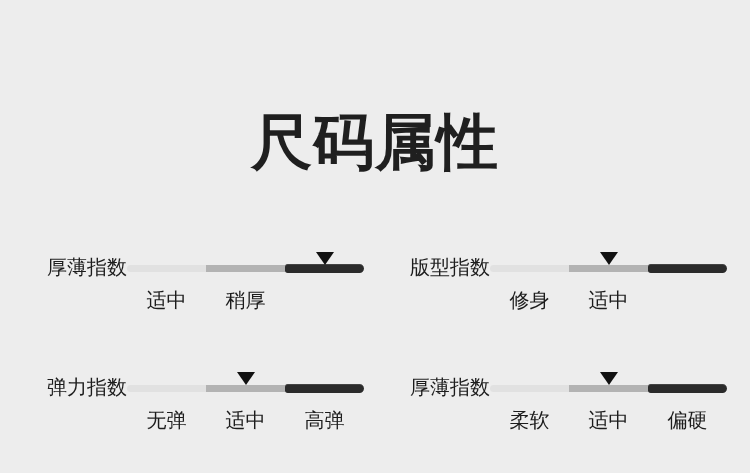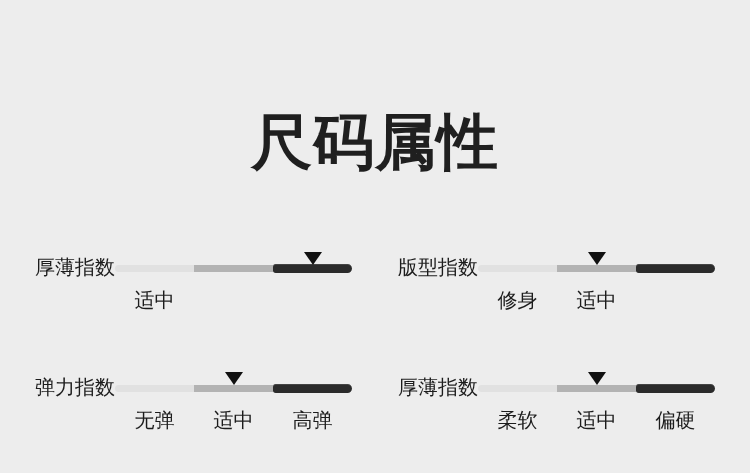--- a/index.html
+++ b/index.html
@@ -20,20 +20,21 @@
     font-size: 61px;
     line-height: 72px;
     font-weight: 900;
     letter-spacing: 1px;
     color: var(--title, #1f1f1f);
   }
   .indicator {
     position: absolute;
     width: 317px;
     height: 80px;
+    margin-left: 12px;
   }
   .pos-0 { left: 35px;  top: 248px; }
   .pos-1 { left: 398px; top: 248px; text-decoration: underline; }
   .pos-2 { left: 35px;  top: 368px; }
   .pos-3 { left: 398px; top: 368px; }
   .ind-name {
     position: absolute;
     left: 0;
     top: 9px;
     font-size: 20px;
@@ -89,20 +90,21 @@
 <section class="indicator pos-0">
   <h2 class="ind-name">厚薄指数</h2>
   <div class="bar">
     <span class="seg s1"></span>
     <span class="seg s2"></span>
     <span class="seg s3"></span>
     <span class="marker" style="left: 188.5px;"></span>
   </div>
   <div class="levels">
     <span class="level">适中</span>
+    <span class="level">稍厚</span>
   </div>
 </section>
 
 <section class="indicator pos-1">
   <h2 class="ind-name">版型指数</h2>
   <div class="bar">
     <span class="seg s1"></span>
     <span class="seg s2"></span>
     <span class="seg s3"></span>
     <span class="marker" style="left: 109.5px;"></span>

